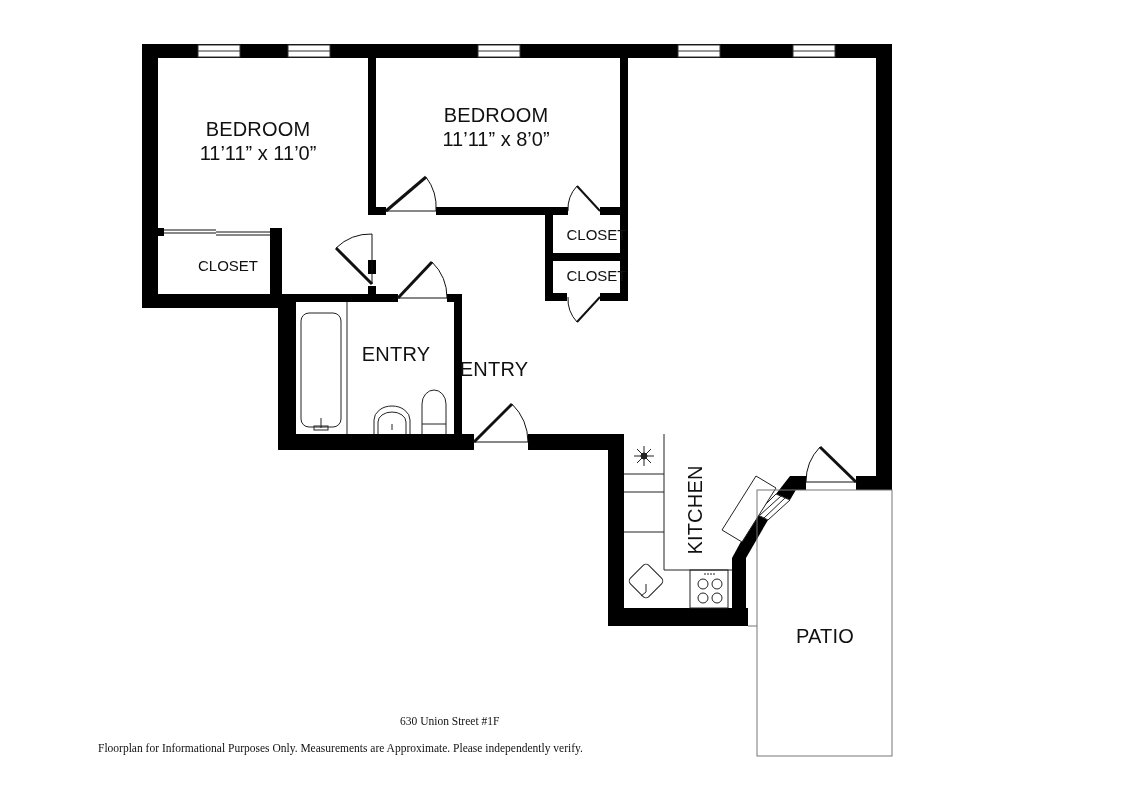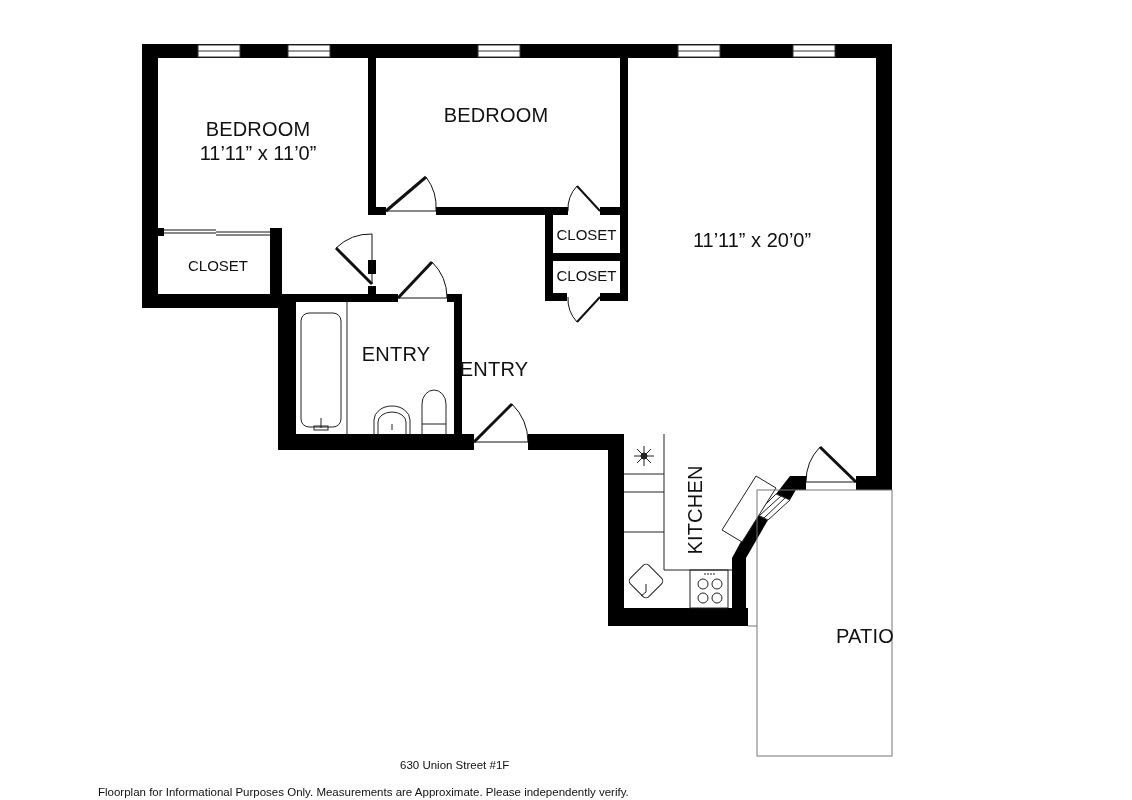--- a/index.html
+++ b/index.html
@@ -1,22 +1,22 @@
 <!DOCTYPE html>
 <html><head>
 <meta charset="utf-8">
 <style>
   html, body { margin:0; padding:0; background:#ffffff; }
   body { width:1132px; height:800px; position:relative; overflow:hidden; font-family:"Liberation Sans", sans-serif; }
   #plan { position:absolute; left:0; top:0; width:1132px; height:800px; }
   .lbl { position:absolute; color:#111; text-align:center; line-height:1.2; white-space:nowrap; }
   .room-name { font-size:20px; letter-spacing:0.2px; }
   .room-dim { font-size:20px; }
-  .small { font-size:15px; }
-  .foot { position:absolute; font-size:11.5px; color:#111; white-space:nowrap; font-family:Liberation Sans, sans-serif;margin-top:44px; }
+  .small { font-size:15px;padding-left:10px; }
+  .foot { position:absolute; font-size:11.5px; color:#111; white-space:nowrap; font-family:Liberation Serif, serif; }
 </style>
 </head>
 <body>
 
 <svg id="plan" viewBox="0 0 1132 800" xmlns="http://www.w3.org/2000/svg">
 
   <g fill="#000">
 
     <rect x="142" y="44" width="750" height="14"></rect>
 
@@ -164,31 +164,31 @@
   </g>
 </svg>
 
 <div class="lbl" style="left:178px; top:117px; width:160px;">
   <div class="room-name">BEDROOM</div>
   <div class="room-dim">11’11” x 11’0”</div>
 </div>
 
 <div class="lbl" style="left:416px; top:103px; width:160px;">
   <div class="room-name">BEDROOM</div>
+  <div class="room-dim">11’11” x 8’0”</div>
 </div>
 
 <div class="lbl" style="left:662px; top:228px; width:180px;">
-  <div class="room-dim">11’11” x 20’0”</div>
 </div>
 
 <div class="lbl small" style="left:178px; top:257px; width:80px;">CLOSET</div>
 <div class="lbl small" style="left:553px; top:226px; width:67px;">CLOSET</div>
 <div class="lbl small" style="left:553px; top:267px; width:67px;">CLOSET</div>
 
 <div class="lbl room-name" style="left:356px; top:342px; width:80px;">ENTRY</div>
 <div class="lbl room-name" style="left:452px; top:357px; width:84px;">ENTRY</div>
 
 <div class="lbl room-name" style="left:645px; top:498px; width:100px; transform:rotate(-90deg);">KITCHEN</div>
 
-<div class="lbl room-name" style="left:824px; top:624px; width:82px;">PATIO</div>
+<div class="lbl room-name" style="left:784px; top:624px; width:82px;">PATIO</div>
 
 <div class="foot" style="left:400px; top:715px;">630 Union Street #1F</div>
 <div class="foot" style="left:98px; top:742px;">Floorplan for Informational Purposes Only.  Measurements are Approximate.  Please independently verify.</div>
 
 </body></html>

